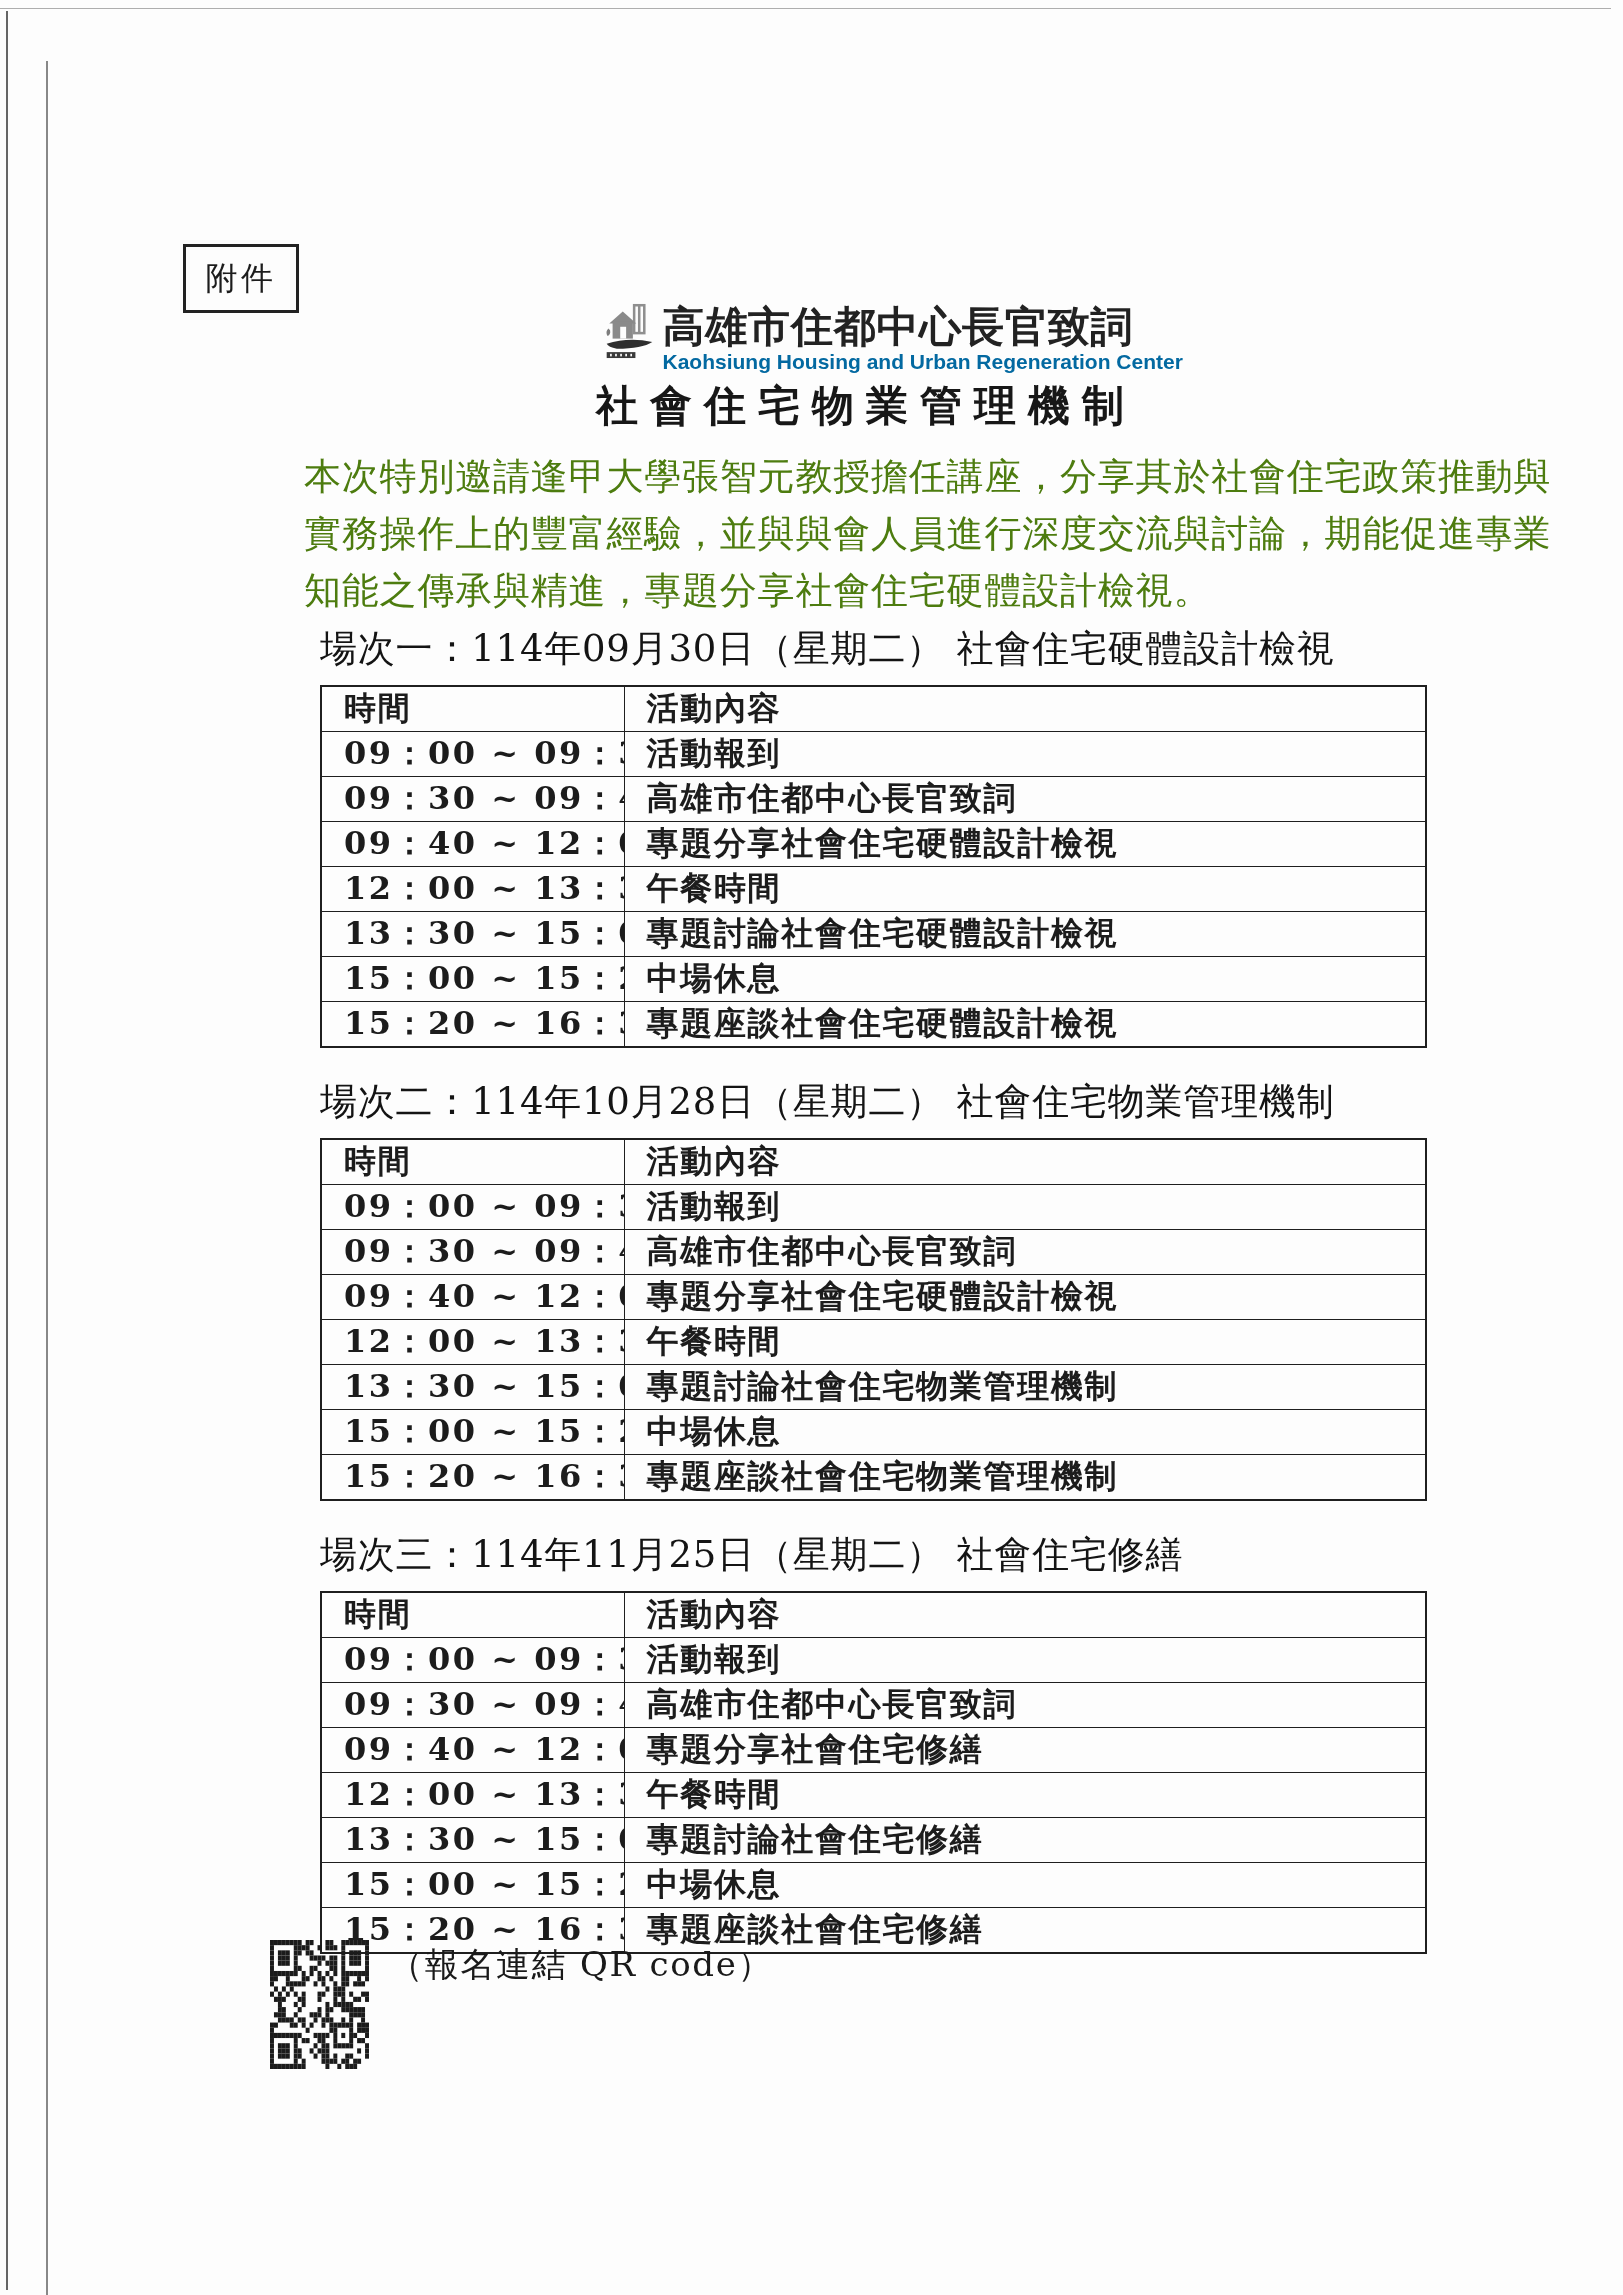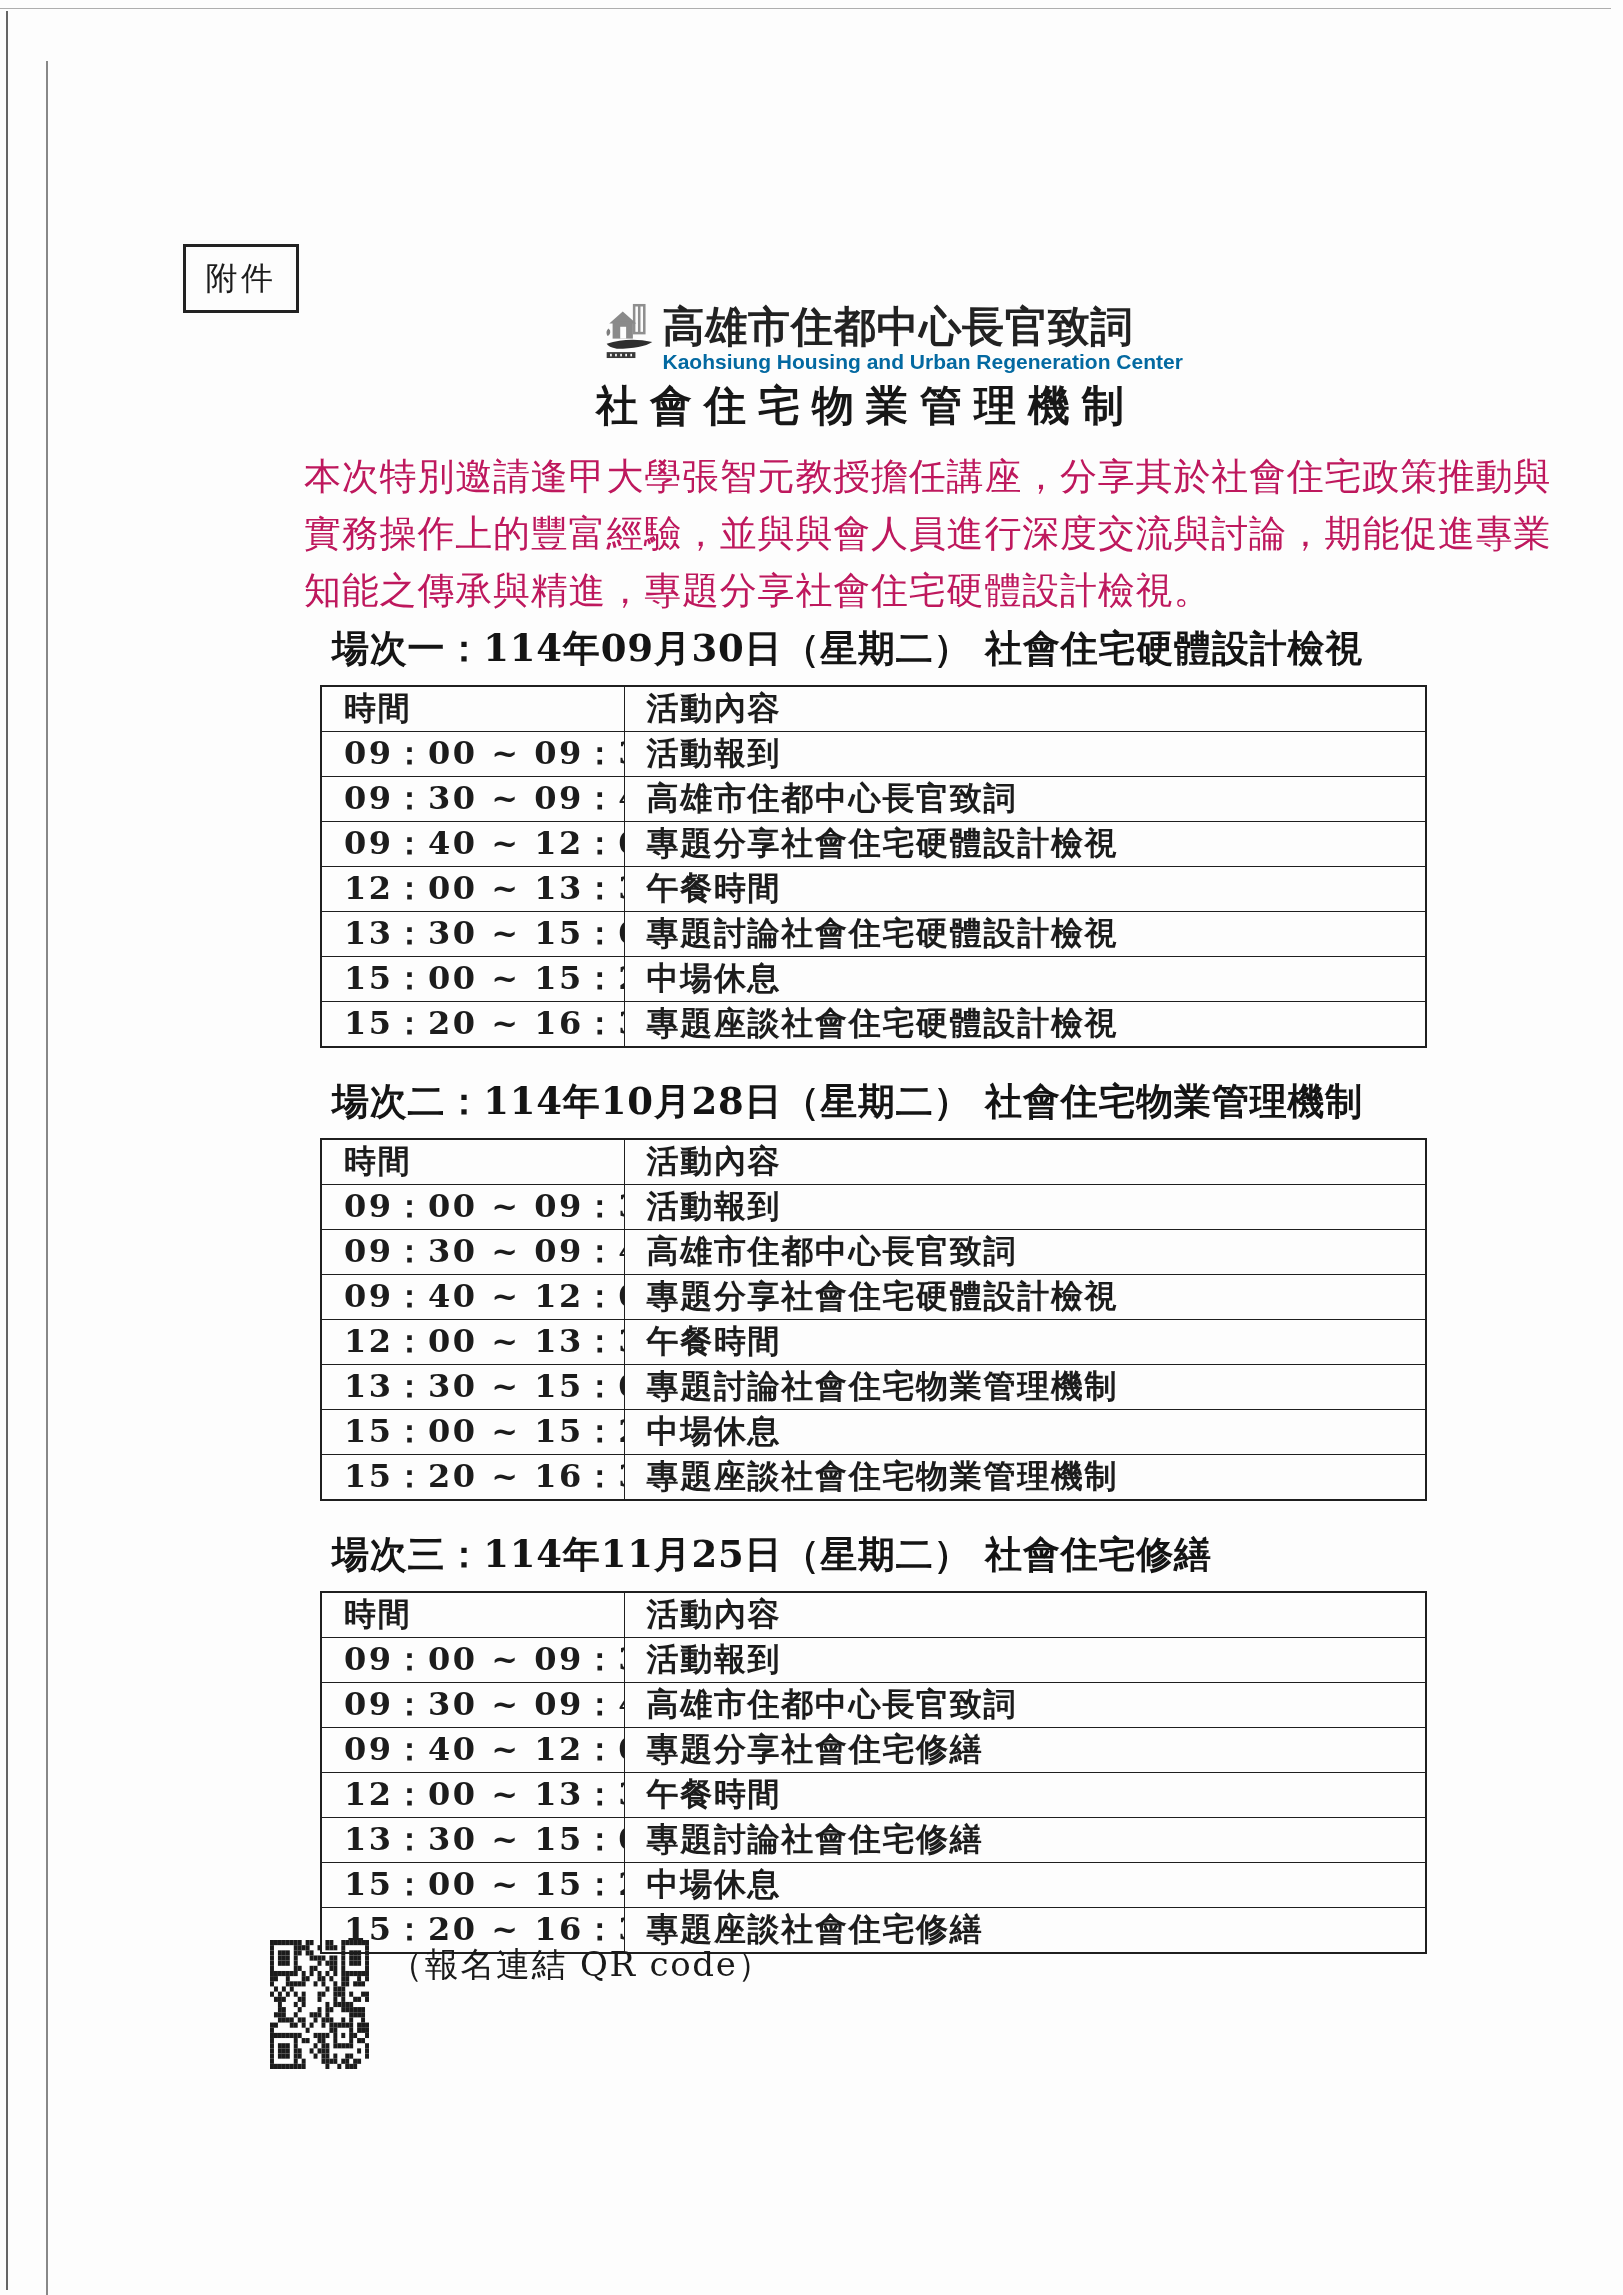--- a/index.html
+++ b/index.html
@@ -18,25 +18,25 @@
   .org-logo{width:49px;height:56px;flex:0 0 auto;}
   .org-zh{font-family:"Liberation Sans","DejaVu Sans",sans-serif;font-weight:700;
       font-size:42px;line-height:47px;letter-spacing:0.8px;color:#222;white-space:nowrap;}
   .org-en{font-family:"Liberation Sans","DejaVu Sans",sans-serif;font-weight:700;
       font-size:21px;line-height:24px;color:#0369a1;white-space:nowrap;}
   
   .doc-title{position:absolute;left:287px;top:378px;width:1158px;margin:0;text-align:center;
       font-size:42px;font-weight:600;letter-spacing:12px;white-space:nowrap;color:#171717;}
   
   .intro{position:absolute;left:304px;top:448px;width:1175px;}
-  .intro div{font-size:37px;line-height:57px;letter-spacing:0.8px;white-space:nowrap;color:#be185d;}
+  .intro div{font-size:37px;line-height:57px;letter-spacing:0.8px;white-space:nowrap;color:#4d7c0f;}
   
   .sessions{position:absolute;left:320px;top:624px;width:1108px;}
   .session{margin:0 0 29px 0;}
-  .session-heading{margin:0 0 11px 12px;font-size:37px;font-weight:700;letter-spacing:0.8px;
+  .session-heading{margin:0 0 11px 0;font-size:37px;font-weight:400;letter-spacing:0.8px;
       white-space:nowrap;color:#141414;}
   table.schedule{width:1107px;border-collapse:collapse;border:2.5px solid #1f1f1f;table-layout:fixed;}
   table.schedule col.c1{width:303px;}
   table.schedule th,table.schedule td{border:1.7px solid #1f1f1f;height:43px;padding:0 0 0 22px;
       font-weight:700;text-align:left;vertical-align:middle;overflow:hidden;margin-top:8px;}
   .cell-time,.col-time{font-size:32px;letter-spacing:2.5px;white-space:nowrap;}
   .cell-act,.col-act{font-size:32px;letter-spacing:1.7px;white-space:nowrap;padding-left:17px;}
   th.col-time,th.col-act{font-size:32px;letter-spacing:1.7px;}
   
   .qr-row{position:absolute;left:270px;top:1940px;display:flex;align-items:flex-start;gap:20px;}

